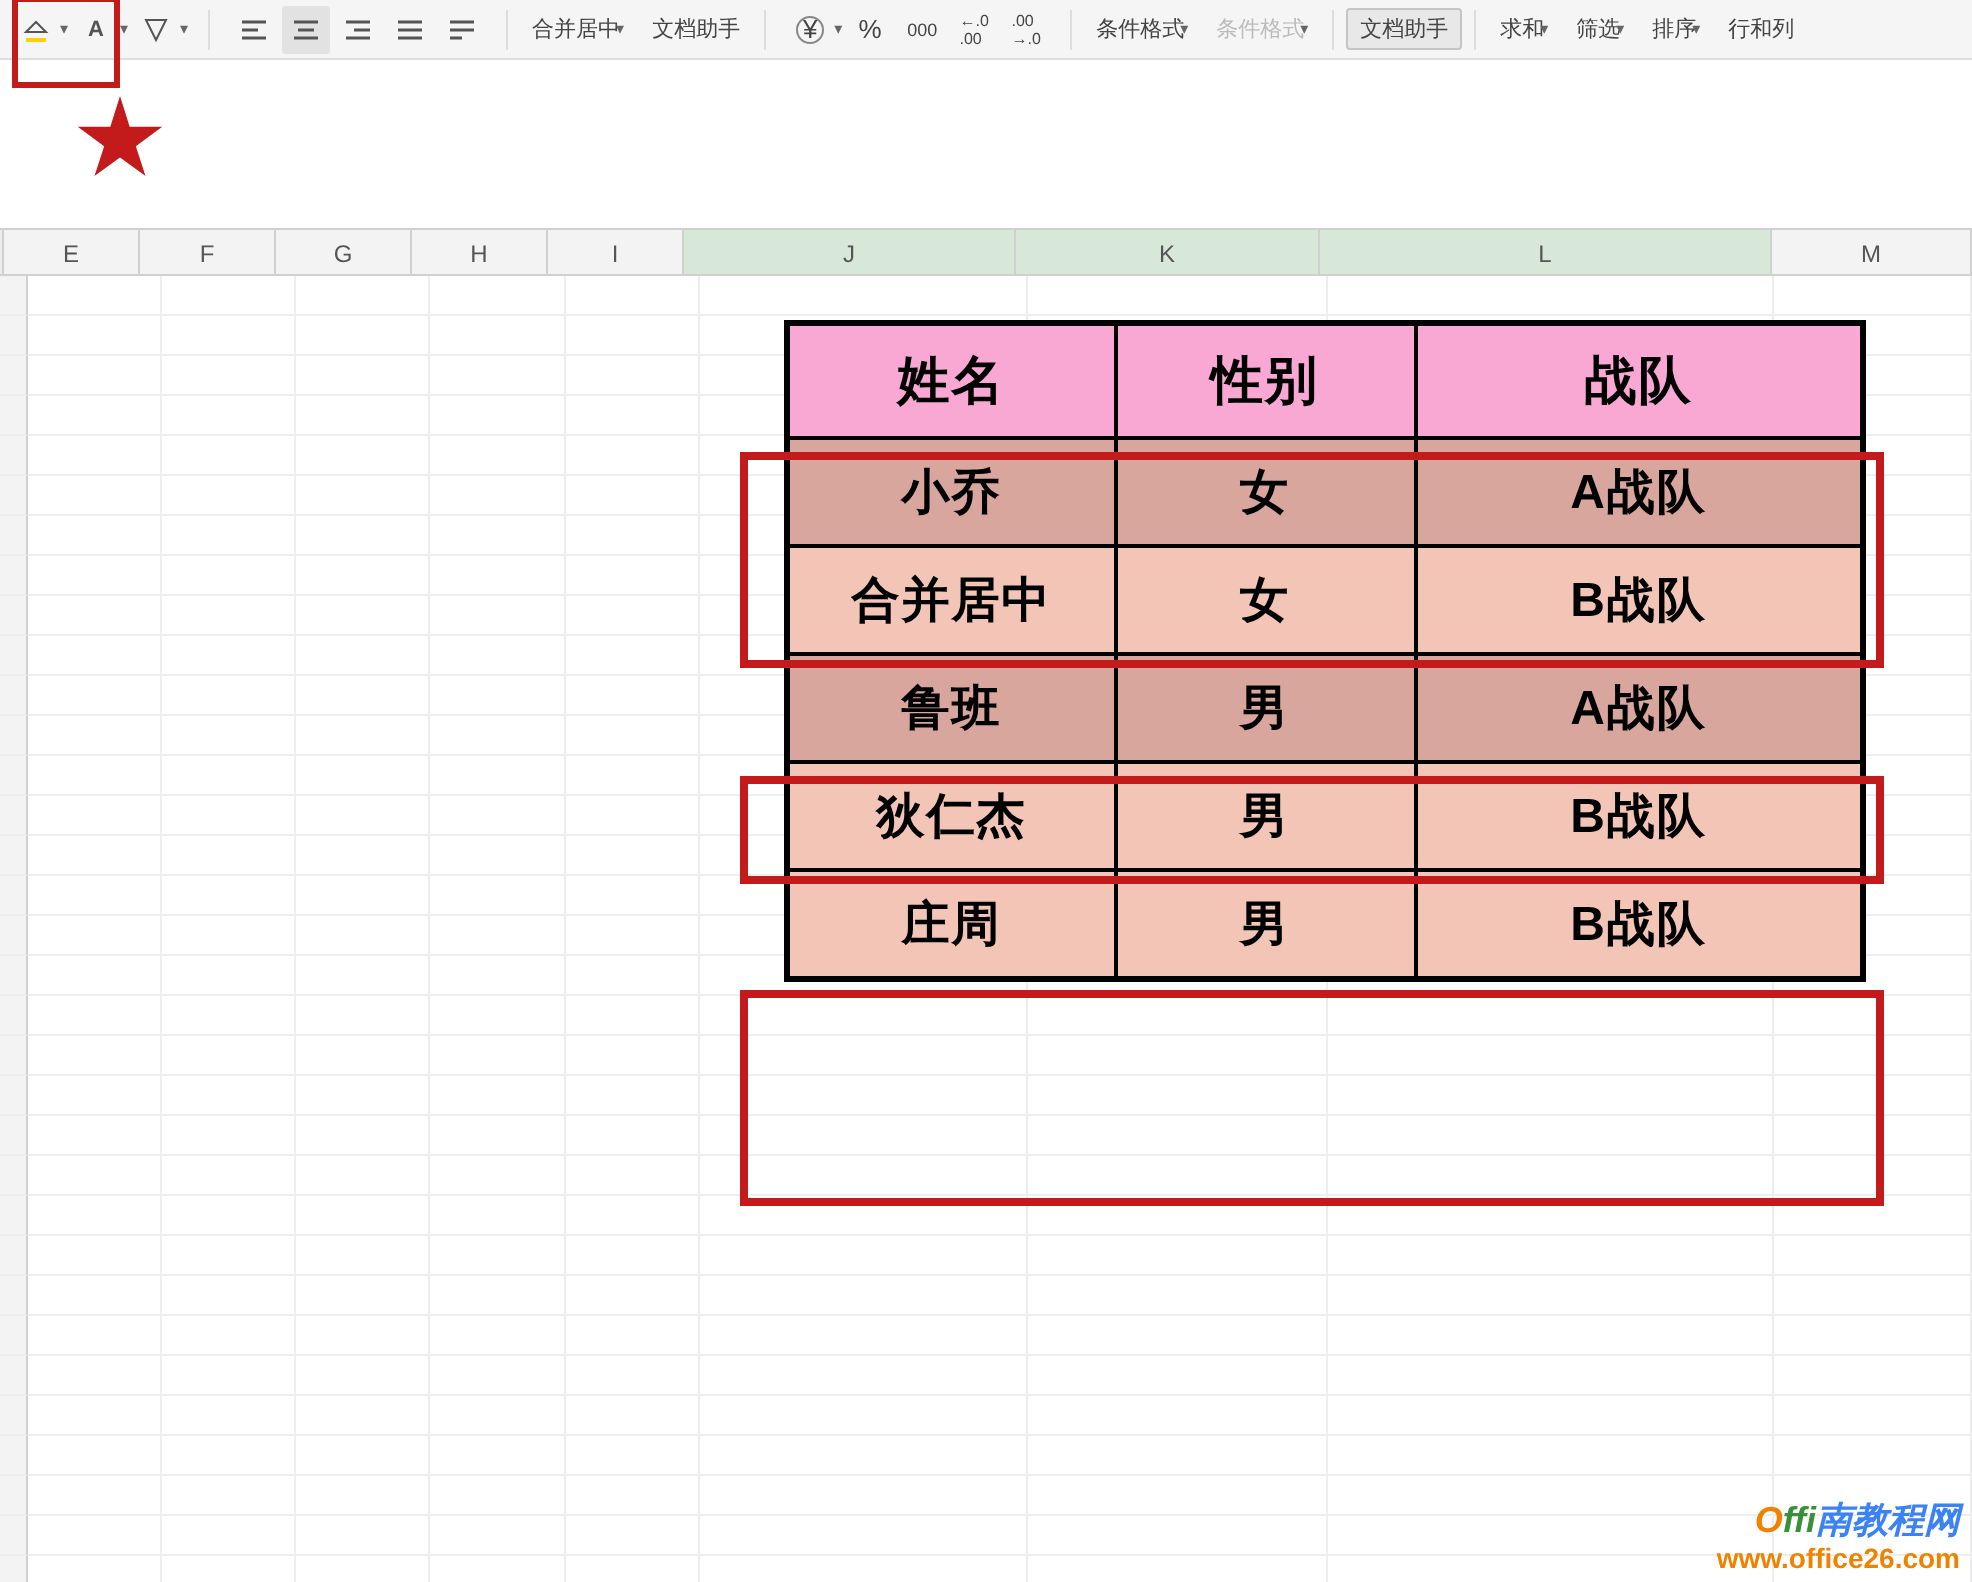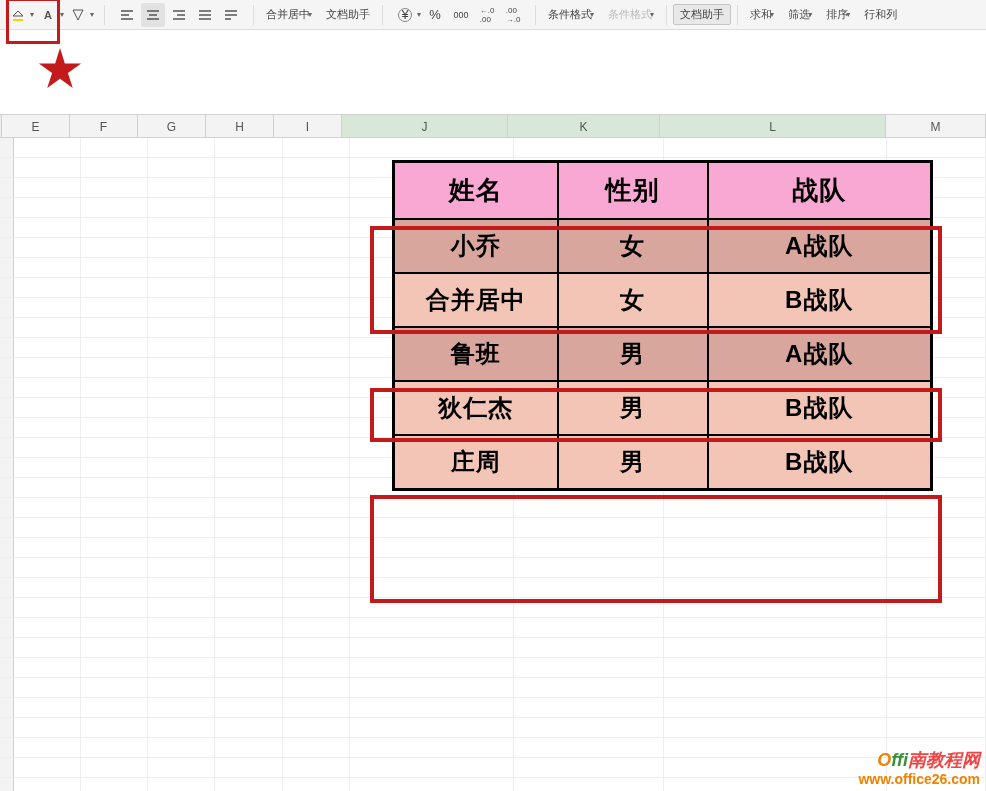--- a/index.html
+++ b/index.html
@@ -690,15 +690,15 @@
         <td class="col-team">B战队</td>
       </tr>
     </tbody>
 </table>
 
 <div class="redbox" style="top:226px;left:370px;width:572px;height:108px"></div>
 <div class="redbox" style="top:388px;left:370px;width:572px;height:54px"></div>
 <div class="redbox" style="top:495px;left:370px;width:572px;height:108px"></div>
 
 <div class="watermark">
-  <div class="wm-title"><span style="color:#f08200">O</span><span style="color:#3a8f3a">ffi</span><span style="color:#ef4444">南教程网</span></div>
+  <div class="wm-title"><span style="color:#f08200">O</span><span style="color:#3a8f3a">ffi</span><span style="color:#3b82f6">南教程网</span></div>
   <div class="wm-url">www.office26.com</div>
 </div>
 
 </body></html>

